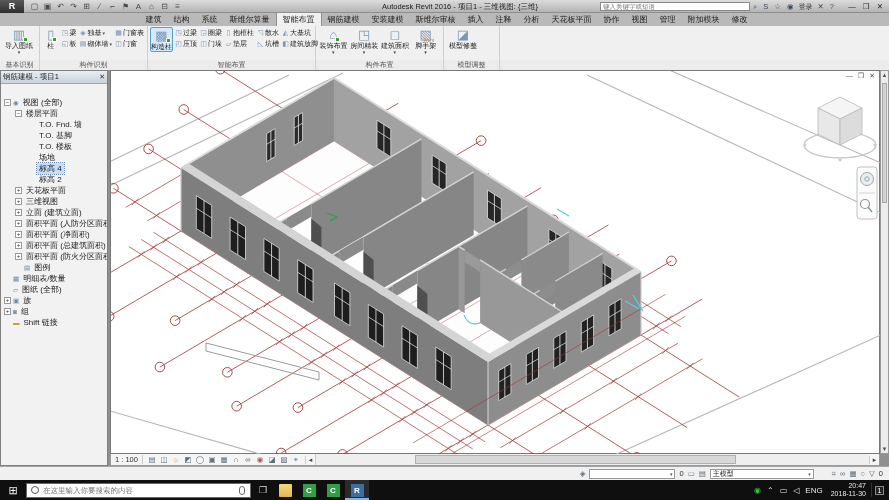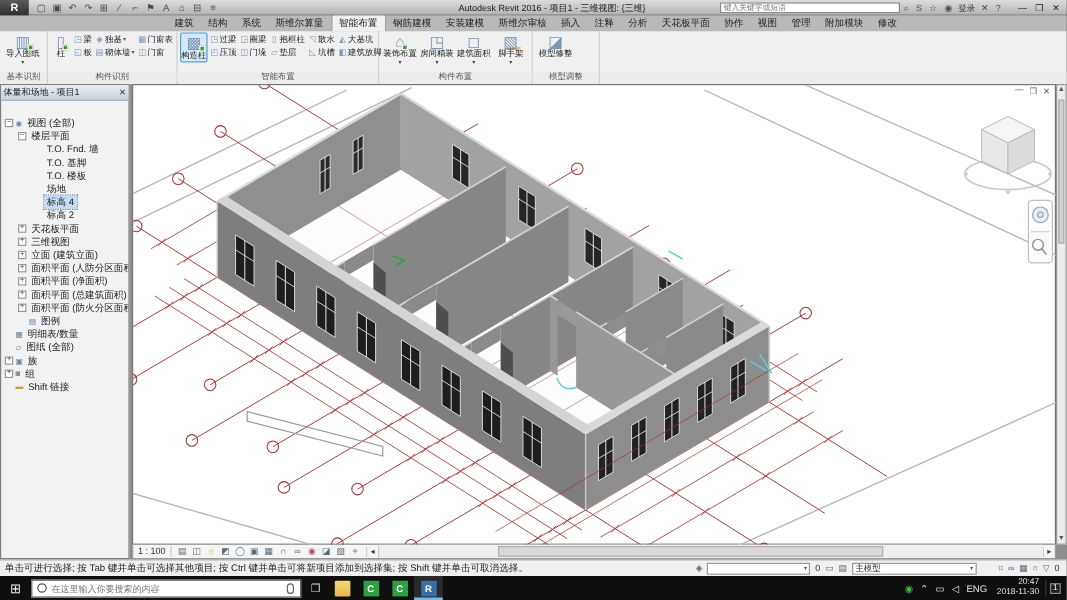--- a/index.html
+++ b/index.html
@@ -345,21 +345,21 @@
     <div class="rpanel" style="flex:1;border-right:none">
       <div class="rpanel-content"></div>
         <div class="rpanel-name"></div>
     </div>
   </div>
 
   <div class="workarea">
 
     <div class="pbrowser">
       <div class="pb-head">
-        <span>体量和场地 - 项目1</span>
+        <span>钢筋建模 - 项目1</span>
         <span class="pbx">✕</span>
       </div>
       <div class="pb-tree">
 
       <div class="titem level-0">
             <span class="exp">−</span>
             <span class="ticon">◉</span>
             <span class="tlabel">视图 (全部)</span>
           </div>
           <div class="titem level-1">
@@ -766,21 +766,20 @@
         </div>
       <span class="vb-left">◂</span>
       <div class="htrack">
         <div class="hthumb"></div>
       </div>
       <span class="hend">▸</span>
     </div>
   </div>
 
   <div class="statusbar">
-    <div class="sb-hint">单击可进行选择; 按 Tab 键并单击可选择其他项目; 按 Ctrl 键并单击可将新项目添加到选择集; 按 Shift 键并单击可取消选择。</div>
     <div class="sb-right">
       <span class="sb-ic">◈</span>
       <div class="sb-combo">
         <span></span>
           <span class="dd">▾</span>
       </div>
       <span class="sb-num">0</span>
       <span class="sb-ic">▭</span>
       <span class="sb-ic">▤</span>
       <div class="sb-combo" style="width:104px">

